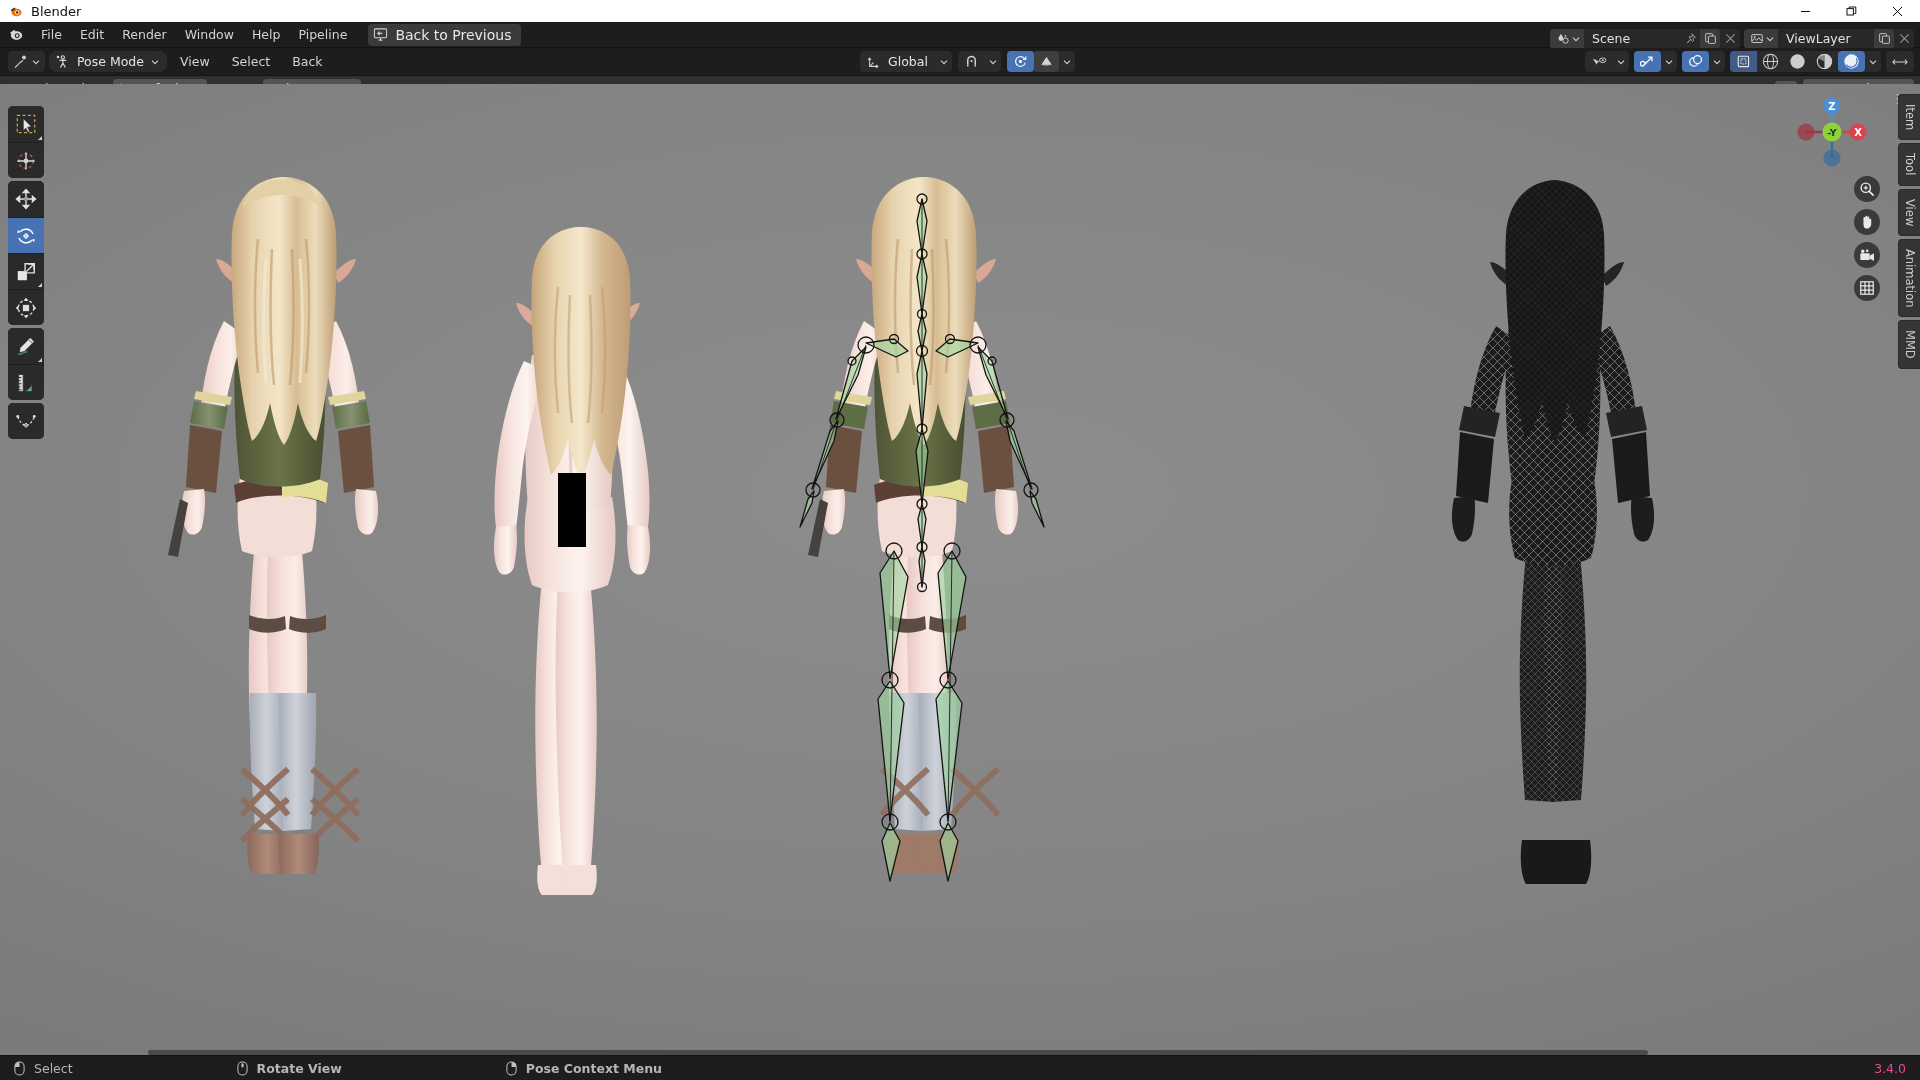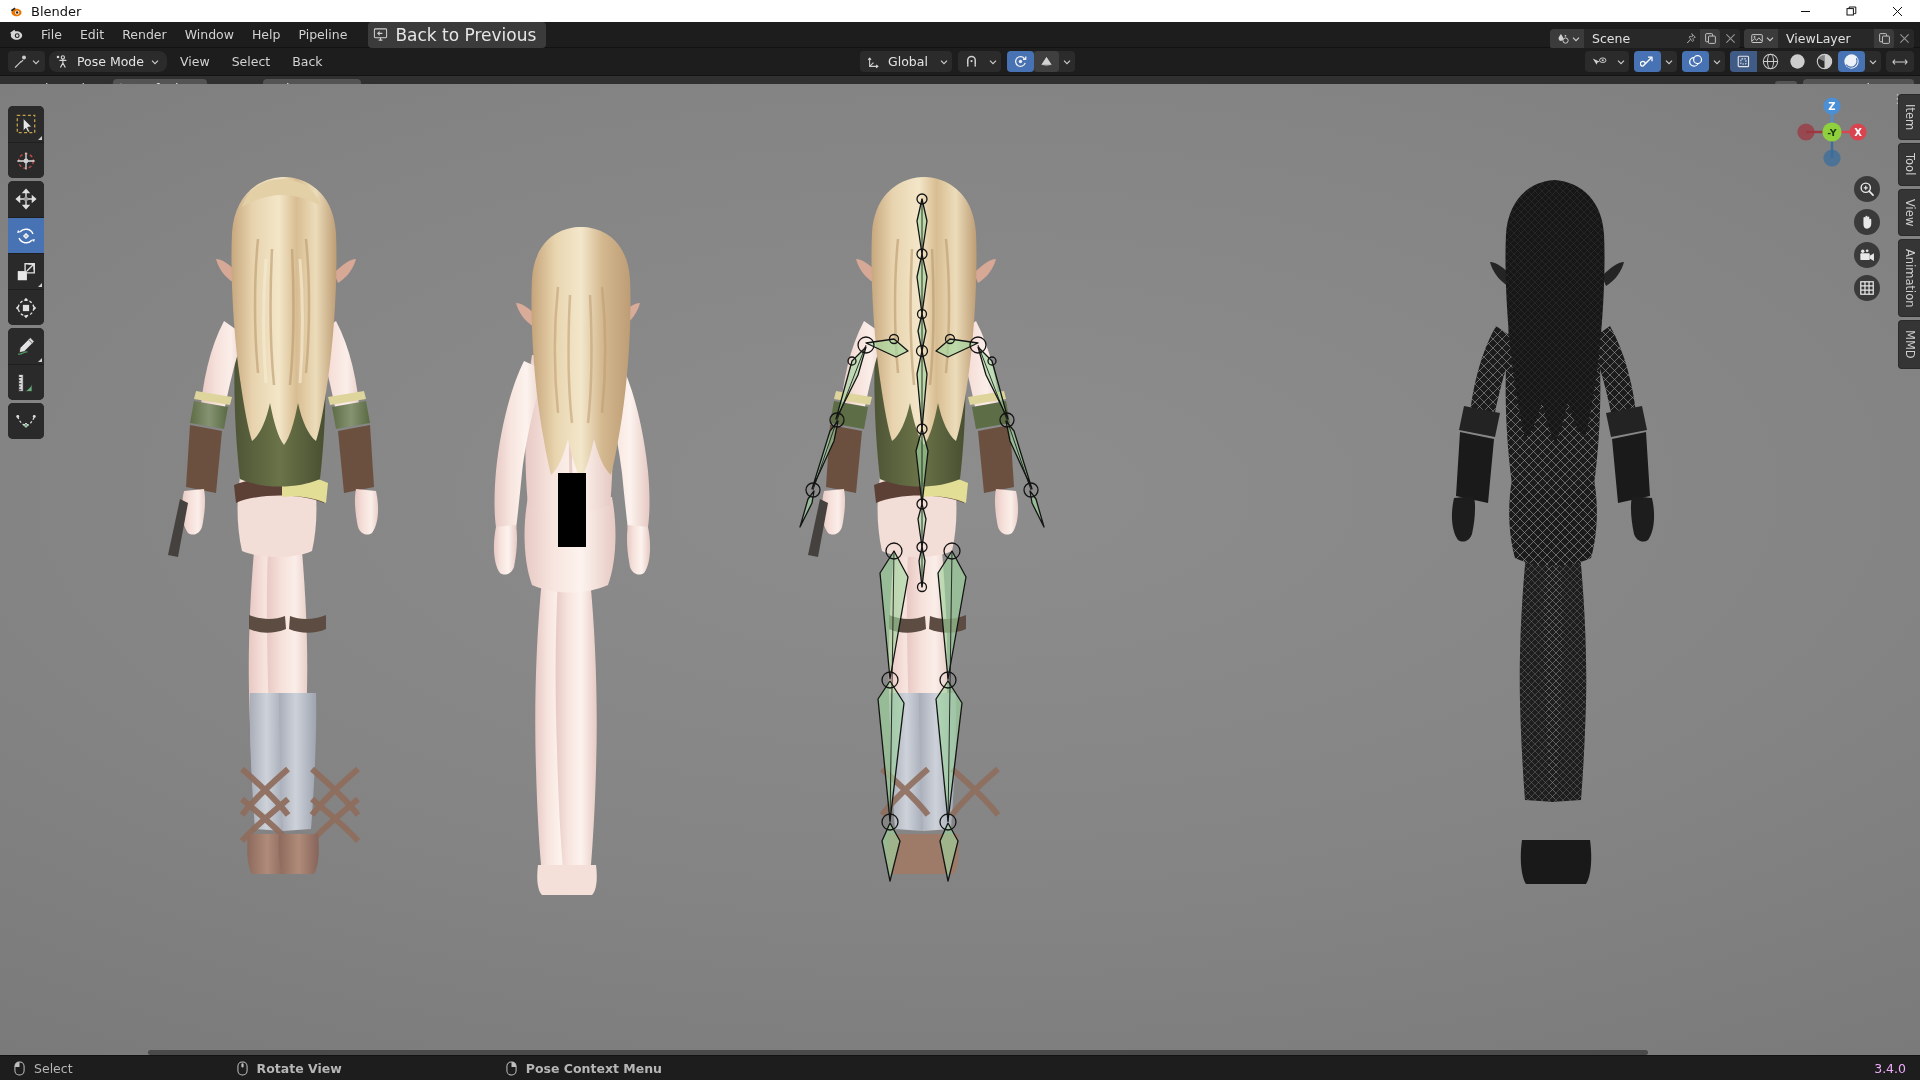--- a/index.html
+++ b/index.html
@@ -28,21 +28,21 @@
   .topbar {
     height: 26px; background: #1d1d1d; display: flex; align-items: center;
     padding-left: 6px; border-bottom: 1px solid #121212;
   }
   .topbar .b-icon { width: 20px; height: 20px; margin-right: 6px; display:flex; align-items:center; justify-content:center;}
   .menu-item {
     padding: 3px 9px; color: #d2d2d2; font-size: 12.5px; border-radius: 3px; cursor: default;
   }
   .backprev {
     display:flex; align-items:center; gap:7px; background:#3b3b3b; border-radius:4px;
-    padding: 3px 10px 3px 5px; margin-left: 12px; color:#e6e6e6; font-size:17px;
+    padding: 3px 10px 3px 5px; margin-left: 12px; color:#e6e6e6; font-size:14px;
   }
   .topbar-right { margin-left: auto; display:flex; align-items:center; gap:4px; padding-right: 6px; }
   .pill {
     display:flex; align-items:center; background:#282828; border-radius:4px; height:20px;margin-top:8px;
   }
   .pill .ic-btn {
     display:flex; align-items:center; gap:2px; background:#3b3b3b; border-radius:4px 0 0 4px;
     height:20px; padding:0 4px 0 6px;
   }
   .pill .fieldtext { padding: 0 10px 0 8px; min-width: 96px; color:#e0e0e0; font-size:12.5px;}
@@ -138,21 +138,21 @@
   .vp-dots { position:absolute; right:16px; top:12px; color:#bdbdbd; font-size:13px; line-height:6px; letter-spacing:0; }
 
   
   .statusbar {
     position:absolute; left:0; bottom:0; width:1920px; height:25px; background:#1d1d1d;
     display:flex; align-items:center; padding-left:14px; gap:0; border-top:1px solid #131313;
   }
   .status-item { display:flex; align-items:center; gap:9px; color:#b6b6b6; font-size:12.5px; }
   .status-item + .status-item { margin-left: 164px; font-weight: bold; }
   .mouse-ic { width:11px; height:15px; }
-  .version { margin-left:auto; padding-right:14px; color:#f0abfc; font-size:12.5px; }
+  .version { margin-left:auto; padding-right:14px; color:#ec4899; font-size:12.5px; }
   .scrollbar-h {
     position:absolute; left:148px; bottom:25px; width:1500px; height:5px;
     background:#4a4a4a; border-radius:3px;
   }
 
   
   .figure { position:absolute; }
   svg.fig { display:block; overflow:visible; }
 </style>
 </head>

